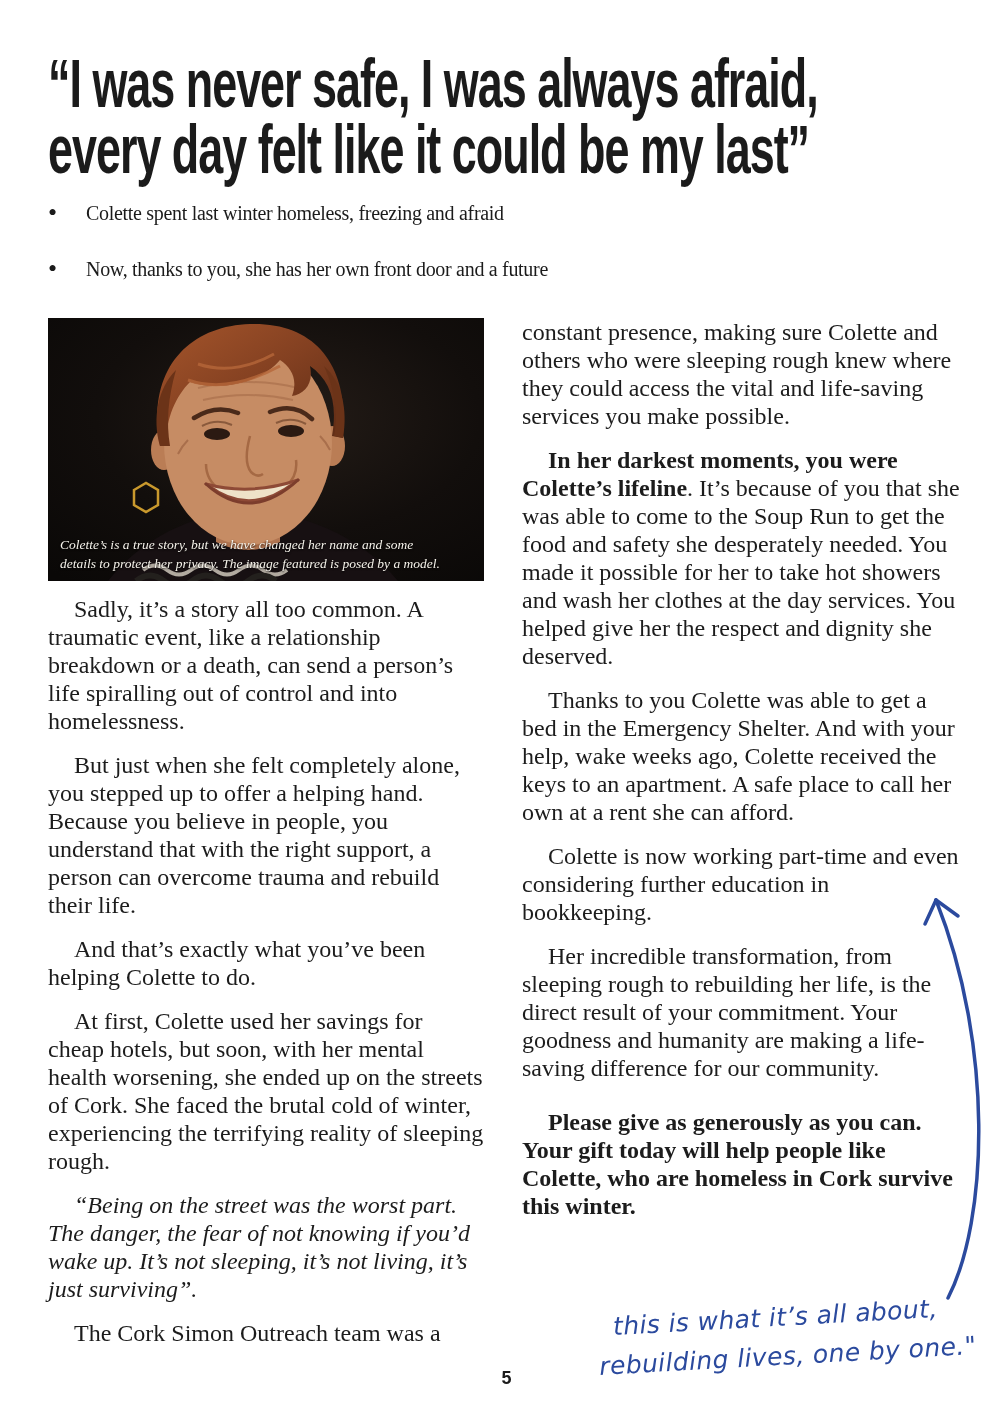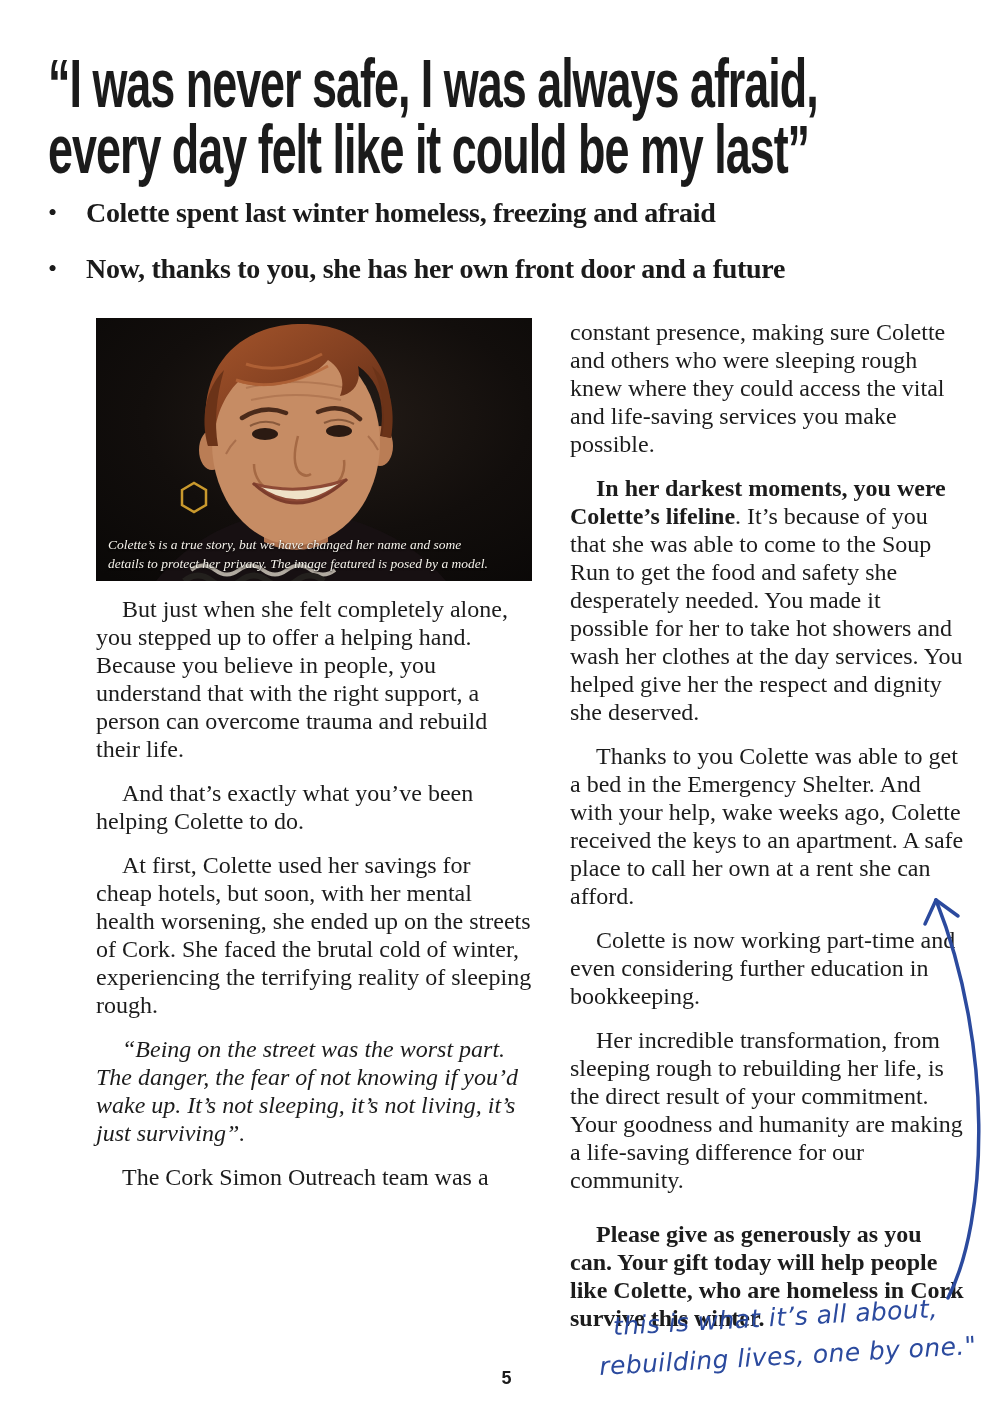--- a/index.html
+++ b/index.html
@@ -27,26 +27,26 @@
     white-space:nowrap;
   }
   
   .bullets{position:absolute;top:196px;left:48px;right:48px;}
   .bullet{display:flex;margin-bottom:22px;}
   .bullet .marker{
     width:38px;flex:0 0 38px;
     font-size:26px;line-height:34px;color:#1b1b1b;
   }
   .bullet .btext{
-    font-weight:700;font-size:28px;line-height:34px;
+    font-weight:400;font-size:20px;line-height:34px;
     letter-spacing:-0.3px;color:#1b1b1b;
   }
   
   .columns{position:absolute;top:318px;left:48px;right:48px;display:flex;gap:38px;}
-  .col-left{width:436px;flex:0 0 436px;margin-left:48px;}
+  .col-left{width:436px;flex:0 0 436px;}
   .col-right{width:430px;flex:1;}
   .para{
     margin:0 0 16px 0;
     font-size:24px;line-height:28px;
     text-align:left;
   }
   .indent{text-indent:26px;}
   .italic{font-style:italic;}
   .bold{font-weight:700;margin-top:26px;}
   .para strong{font-weight:700;}
@@ -171,20 +171,21 @@
           <path d="M158 166 Q202 206 250 162" stroke="#7c3d2c" stroke-width="3" fill="none" stroke-linecap="round"></path>
 
           <path d="M186 224 q16 10 32 0" stroke="#a56944" stroke-width="2" fill="none" opacity="0.8"></path>
         </svg>
         <div class="caption">
           <div>Colette’s is a true story, but we have changed her name and some</div>
           <div>details to protect her privacy. The image featured is posed by a model.</div>
         </div>
       </div>
 
+      <p class="para indent">Sadly, it’s a story all too common. A traumatic event, like a relationship breakdown or a death, can send a person’s life spiralling out of control and into homelessness.</p>
       <p class="para indent">But just when she felt completely alone, you stepped up to offer a helping hand. Because you believe in people, you understand that with the right support, a person can overcome trauma and rebuild their life.</p>
       <p class="para indent">And that’s exactly what you’ve been helping Colette to do.</p>
       <p class="para indent">At first, Colette used her savings for cheap hotels, but soon, with her mental health worsening, she ended up on the streets of Cork. She faced the brutal cold of winter, experiencing the terrifying reality of sleeping rough.</p>
       <p class="para indent italic">“Being on the street was the worst part. The danger, the fear of not knowing if you’d wake up. It’s not sleeping, it’s not living, it’s just surviving”.</p>
       <p class="para indent">The Cork Simon Outreach team was a</p>
     </div>
 
     <div class="col-right">
       <p class="para">constant presence, making sure Colette and others who were sleeping rough knew where they could access the vital and life-saving services you make possible.</p>
       <p class="para indent"><strong>In her darkest moments, you were Colette’s lifeline</strong><span>. It’s because of you that she was able to come to the Soup Run to get the food and safety she desperately needed. You made it possible for her to take hot showers and wash her clothes at the day services. You helped give her the respect and dignity she deserved.</span></p>

